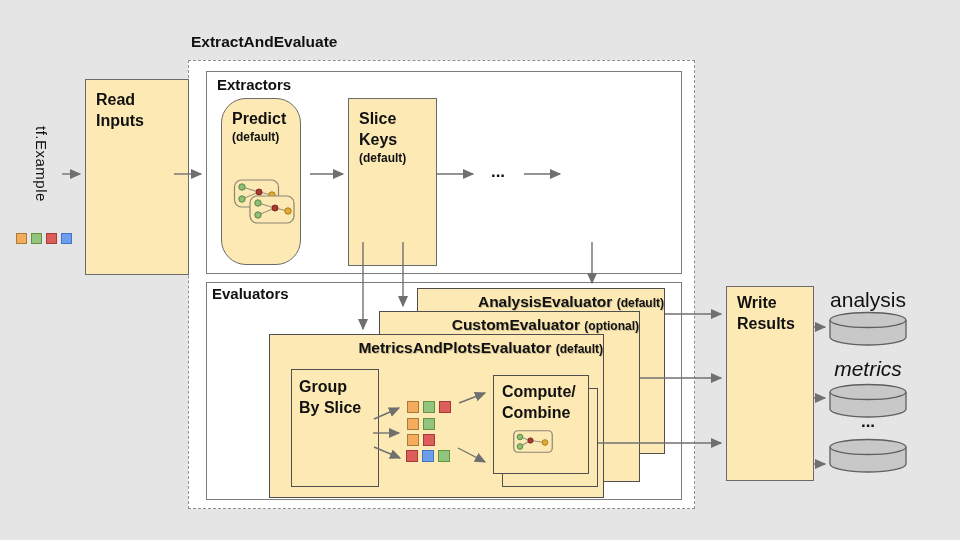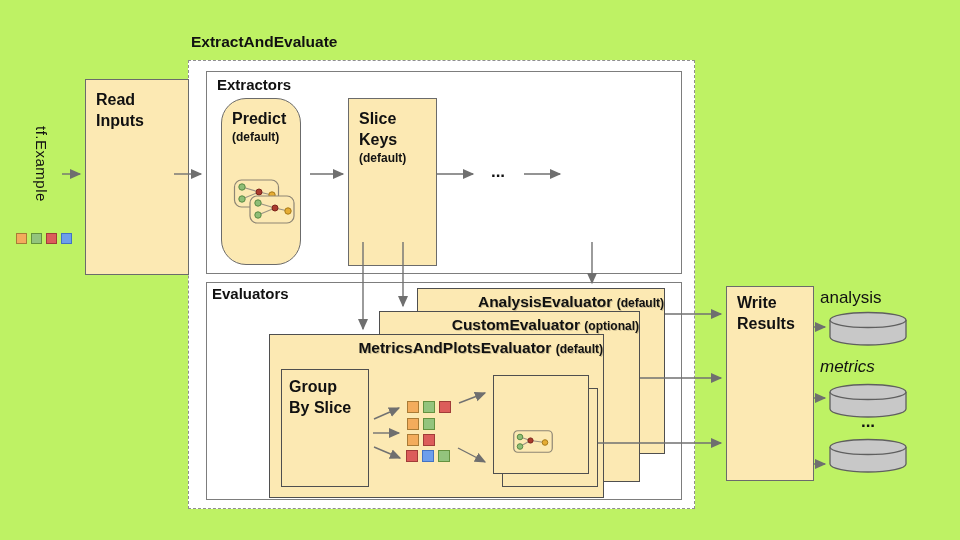--- a/index.html
+++ b/index.html
@@ -2,21 +2,21 @@
 <html style="--box-fill: #FCE9B3; --box-border: #6b6b6b; --strong-border: #4f4f4f; --container-border: #7d7d7d; --dash-border: #8f8f8f; --arrow: #717171; --cyl-fill: #C8C8C8; --cyl-stroke: #5f5f5f; --text: #111111;"><head>
 <meta charset="utf-8">
 <style>
   :root{
     --box-fill:#FCE9B3; --box-border:#6b6b6b; --strong-border:#4f4f4f;
     --container-border:#7d7d7d; --dash-border:#8f8f8f; --arrow:#717171;
     --cyl-fill:#C8C8C8; --cyl-stroke:#5f5f5f; --text:#111;
   }
   html,body{margin:0;padding:0;background:#fff;}
   #canvas{
-    position:relative;width:960px;height:540px;background:#bef264;overflow:hidden;
+    position:relative;width:960px;height:540px;background:#e5e5e5;overflow:hidden;
     font-family:"Liberation Sans",sans-serif;color:var(--text);
   }
   .abs{position:absolute;}
   .box{
     position:absolute;background:var(--box-fill);
     border:1px solid var(--box-border);box-sizing:border-box;
   }
   .box--strong{border:1.5px solid var(--strong-border);}
   .container{
     position:absolute;background:#fff;border:1px solid var(--container-border);
@@ -35,21 +35,21 @@
     white-space:nowrap;text-shadow:1px 1px 0 rgba(0,0,0,0.18);
   }
   .eval-title .qualifier{font-size:12px;}
   .sq-row{position:absolute;display:flex;gap:4px;}
   .sq{display:block;width:12px;height:12px;border:1px solid;box-sizing:border-box;}
   .sq-row--input .sq{width:11px;height:11px;}
   .vtext{
     writing-mode:vertical-rl;text-orientation:mixed;font-size:15px;letter-spacing:0.5px;
   }
   .dots{font-size:17px;font-weight:bold;text-align:center;}
-  .out-label{font-size:17px;width:96px;}
+  .out-label{font-size:21px;text-align:center;width:96px;}
   svg{display:block;}
   .arrow-line{stroke:var(--arrow);stroke-width:1.4;fill:none;}
   .icon-rect{fill:var(--box-fill);stroke:#8d8574;stroke-width:1.2;}
   .icon-edge{stroke:#9a9384;stroke-width:1.1;}
   .cyl{fill:var(--cyl-fill);stroke:var(--cyl-stroke);stroke-width:1.3;}
 </style>
 </head>
 <body>
 
 <div id="canvas">
@@ -125,21 +125,21 @@
   <div class="box box--strong" style="left:379px;top:311px;width:261px;height:171px;">
     <div class="eval-title"><span>CustomEvaluator</span>
       <span class="qualifier">(optional)</span></div>
   </div>
 
   <div class="box box--strong" style="left:269px;top:334px;width:335px;height:164px;">
     <div class="eval-title"><span>MetricsAndPlotsEvaluator</span>
       <span class="qualifier">(default)</span></div>
   </div>
 
-  <div class="box box--strong" style="left:281px;top:369px;width:88px;height:118px;">
+  <div class="box box--strong" style="left:291px;top:369px;width:88px;height:118px;">
     <div class="box-label" style="padding-top:6px;padding-left:7px;">
       <div>Group</div>
       <div>By Slice</div>
     </div>
   </div>
 
   <div class="sq-row" style="left:407px;top:401px;">
       <span class="sq" style="background: rgb(243, 172, 92); border-color: rgb(169, 123, 54);"></span>
       <span class="sq" style="background: rgb(147, 196, 125); border-color: rgb(100, 146, 63);"></span>
       <span class="sq" style="background: rgb(220, 93, 90); border-color: rgb(161, 60, 56);"></span>
@@ -153,20 +153,24 @@
       <span class="sq" style="background: rgb(220, 93, 90); border-color: rgb(161, 60, 56);"></span>
     </div>
   <div class="sq-row" style="left:406px;top:450px;">
       <span class="sq" style="background: rgb(220, 93, 90); border-color: rgb(161, 60, 56);"></span>
       <span class="sq" style="background: rgb(109, 158, 235); border-color: rgb(66, 114, 196);"></span>
       <span class="sq" style="background: rgb(147, 196, 125); border-color: rgb(100, 146, 63);"></span>
     </div>
 
   <div class="box box--strong" style="left:502px;top:388px;width:96px;height:99px;"></div>
   <div class="box box--strong" style="left:493px;top:375px;width:96px;height:99px;">
+    <div class="box-label" style="padding-top:5px;padding-left:8px;">
+      <div>Compute/</div>
+      <div>Combine</div>
+    </div>
     <svg class="abs" style="left:19px;top:54px;" width="40" height="23" viewBox="0 0 40 23">
       <rect class="icon-rect" x="0.75" y="0.75" width="38.5" height="21.5" rx="4"></rect>
       <line class="icon-edge" x1="7" y1="7" x2="17.5" y2="10.5"></line>
       <line class="icon-edge" x1="7" y1="16.5" x2="17.5" y2="10.5"></line>
       <line class="icon-edge" x1="17.5" y1="10.5" x2="32" y2="12.5"></line>
       <circle cx="7" cy="7" r="2.8" fill="#8FBE77" stroke="#5a8a44"></circle>
       <circle cx="7" cy="16.5" r="2.8" fill="#8FBE77" stroke="#5a8a44"></circle>
       <circle cx="17.5" cy="10.5" r="2.6" fill="#A93B2E" stroke="#7c241b"></circle>
       <circle cx="32" cy="12.5" r="2.8" fill="#E5AC33" stroke="#a87a17"></circle>
     </svg>

